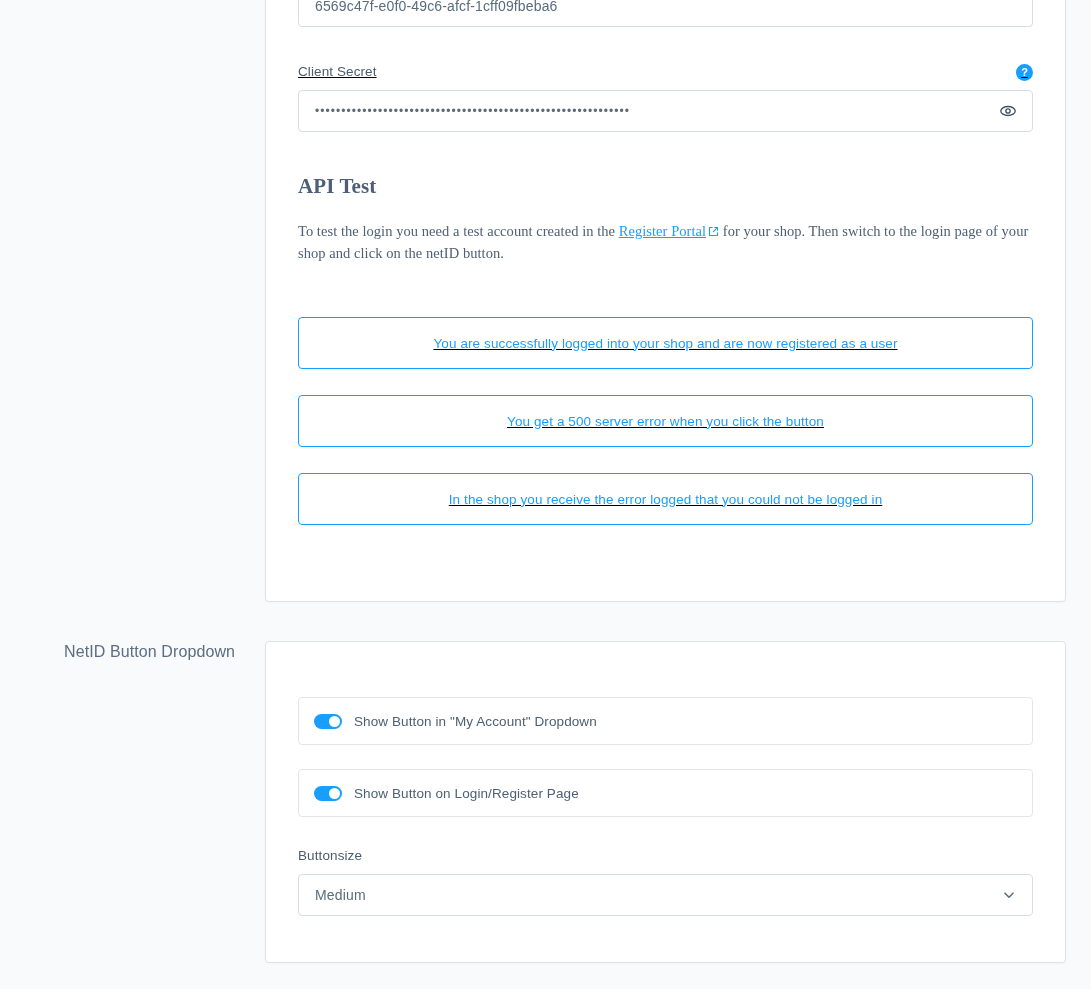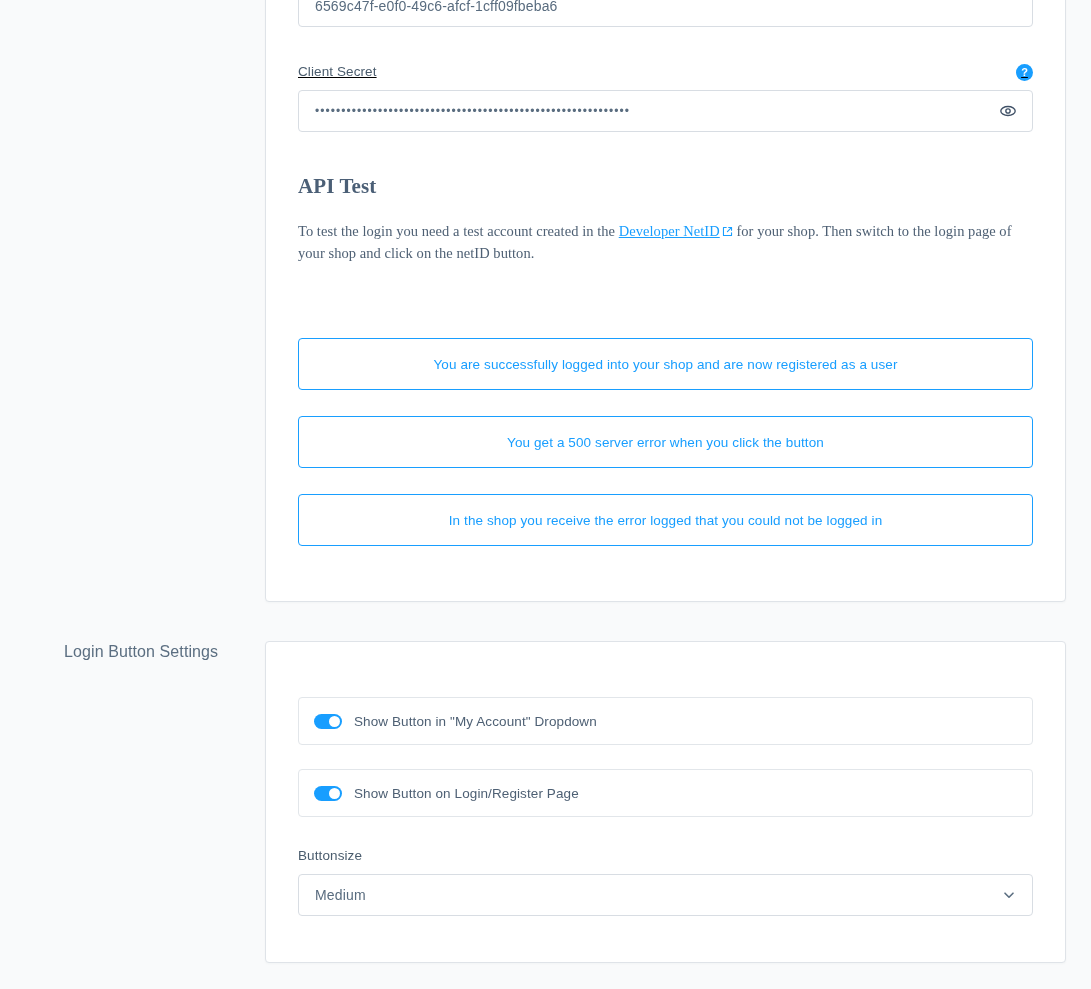--- a/index.html
+++ b/index.html
@@ -244,37 +244,37 @@
           <circle cx="10" cy="10" r="2.4" stroke="#3f5066" stroke-width="1.5"></circle>
         </svg>
       </span>
     </div>
   </div>
 
   <div class="card-inner" style="top:293px;font-family:Liberation Serif, serif;">
     <h2 class="sec-title">API Test</h2>
 
     <p class="sec-text" style="margin-top:22px;">
-      <span>To test the login you need a test account created in the </span><a class="ext-link" href="#">Developer NetID</a><span class="ext-ico"><svg width="11" height="11" viewBox="0 0 12 12" fill="none">
+      <span>To test the login you need a test account created in the </span><a class="ext-link" href="#">Register Portal</a><span class="ext-ico"><svg width="11" height="11" viewBox="0 0 12 12" fill="none">
           <path d="M4.6 1.6H1.6v8.8h8.8V7.4" stroke="#189eff" stroke-width="1.2" stroke-linecap="round" stroke-linejoin="round"></path>
           <path d="M7.3 1.6h3.1v3.1" stroke="#189eff" stroke-width="1.2" stroke-linecap="round" stroke-linejoin="round"></path>
           <path d="M10.4 1.6L5.9 6.1" stroke="#189eff" stroke-width="1.2" stroke-linecap="round"></path>
         </svg></span><span> for your shop. Then switch to the login page of your shop and click on the netID button.</span>
     </p>
 
   </div>
 
-  <div class="card-inner" style="top:457px;">
+  <div class="card-inner" style="top:436px;text-decoration:underline;">
     <button class="ghost-btn">You are successfully logged into your shop and are now registered as a user</button>
     <button class="ghost-btn" style="margin-top:26px;text-align:center;">You get a 500 server error when you click the button</button>
     <button class="ghost-btn" style="margin-top:26px;">In the shop you receive the error logged that you could not be logged in</button>
   </div>
 </div>
 
-<div class="gutter-label" style="left:64px; top:643px;">Login Button Settings</div>
+<div class="gutter-label" style="left:64px; top:643px;">NetID Button Dropdown</div>
 
 <div class="card" id="card-settings">
 
   <div class="card-inner" style="top:55px;">
 
     <div class="toggle-row">
       <span class="switch">
         <span class="knob"></span>
       </span>
       <span class="toggle-label">Show Button in "My Account" Dropdown</span>

